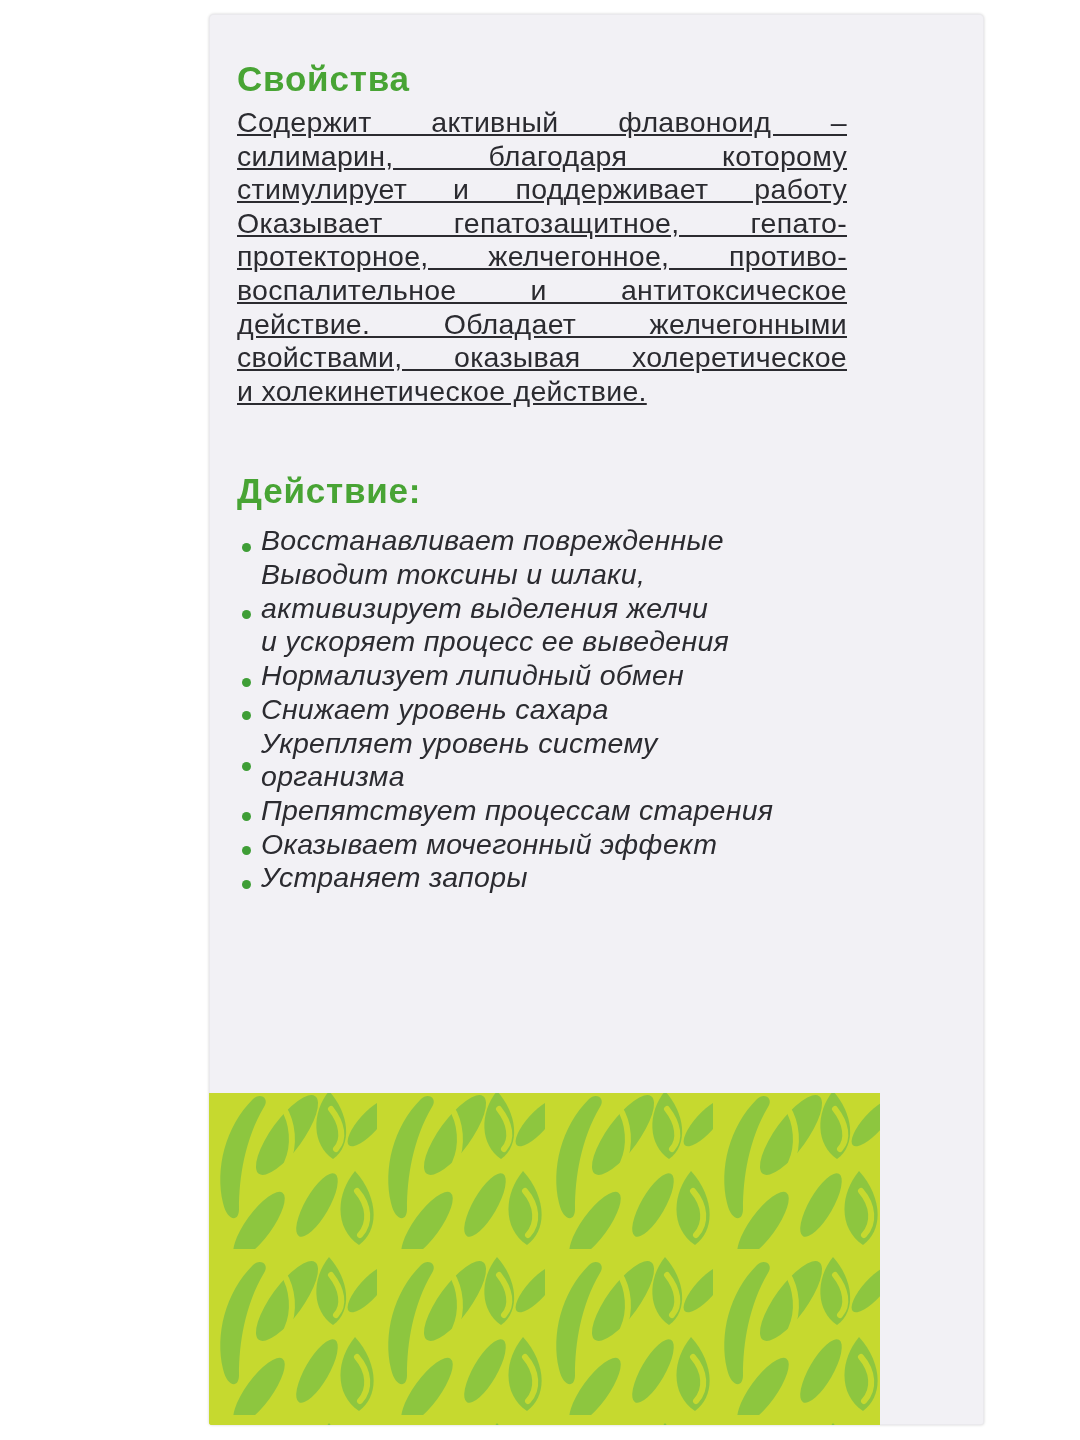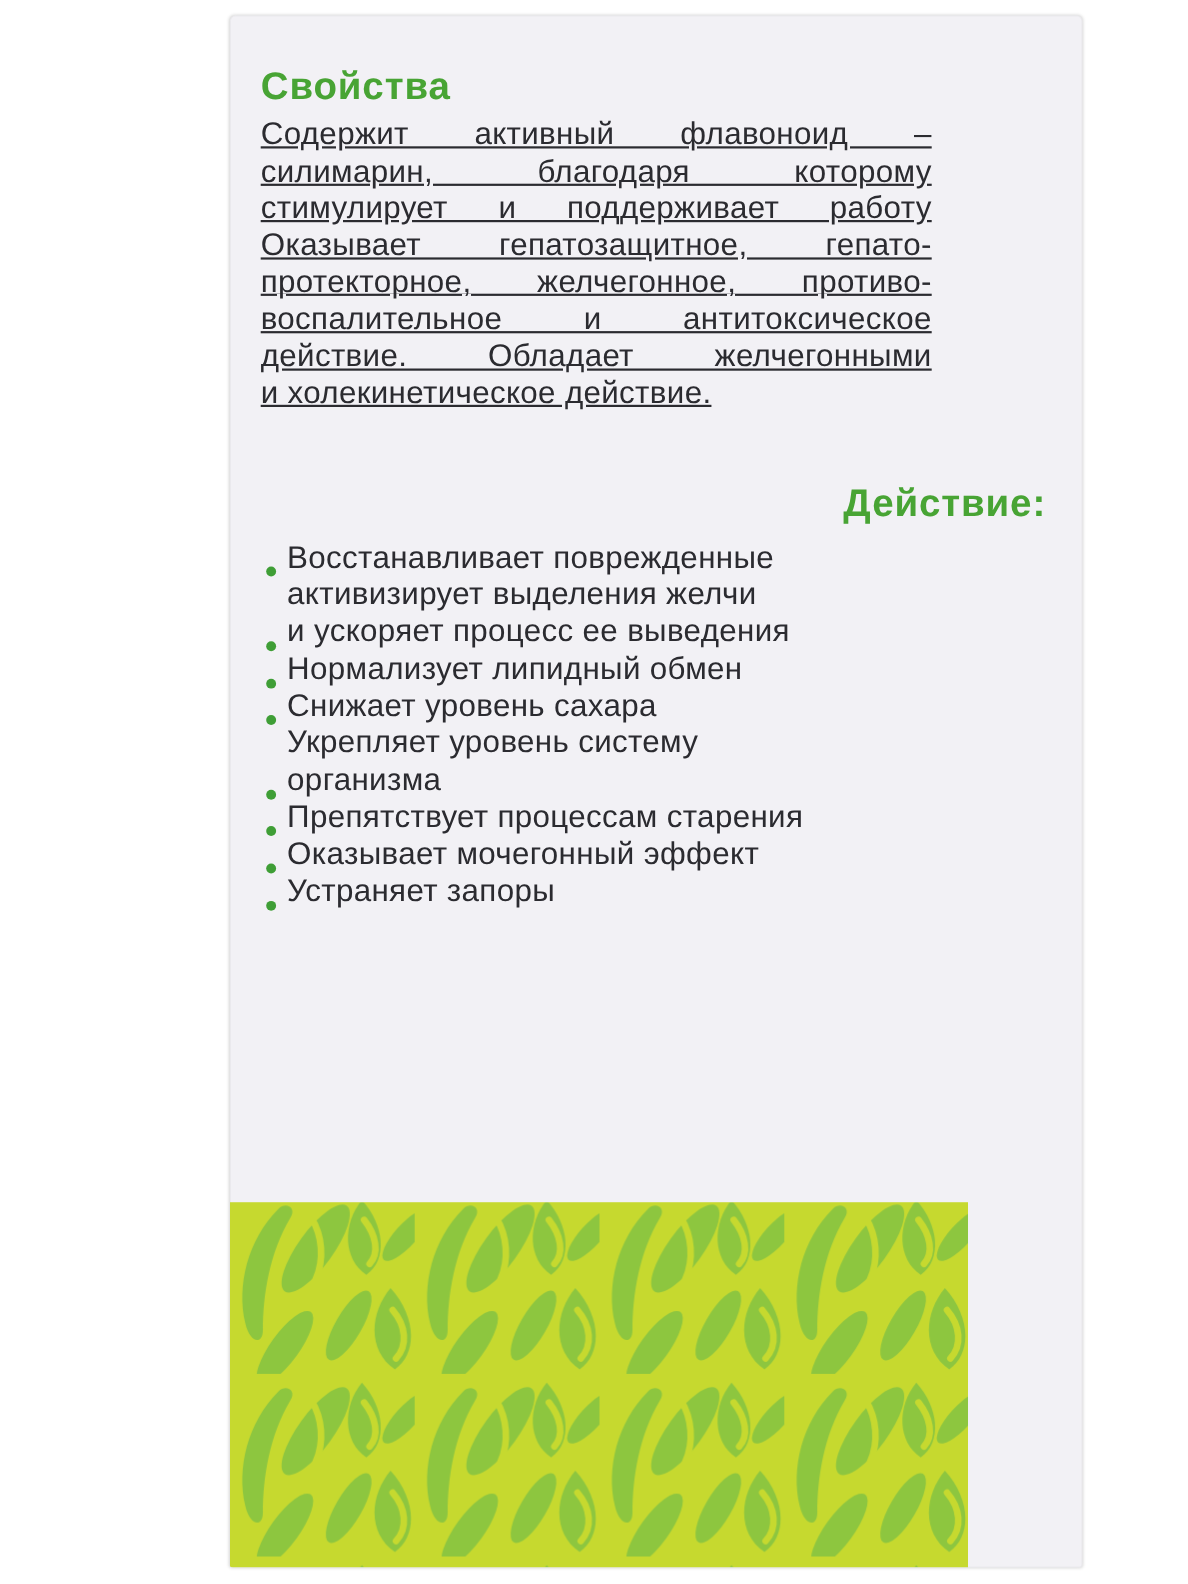--- a/index.html
+++ b/index.html
@@ -34,21 +34,21 @@
     left:28px; right:33px; top:0;
   }
   .h-green{
     color:var(--accent-green);
     font-size:35px;
     font-weight:700;
     line-height:42px;
     letter-spacing:0.8px;
   }
   .h-properties{margin-top:44px;}
-  .h-actions{margin-top:62px;text-align:right;}
+  .h-actions{margin-top:62px;}
   .para{
     margin-top:6px;
     width:610px;
     text-decoration:underline;
   }
   .para .jline{
     font-size:28.5px;
     line-height:33.6px;
     letter-spacing:0.3px;
     text-align:justify;
@@ -56,21 +56,22 @@
     white-space:nowrap;
   }
   .para .jline.last{
     text-align-last:left;
   }
   .list{
     margin-top:12px;
   }
   .li{
     display:flex;
-    align-items:flex-end;
+    align-items:center;
+    font-style:italic;
   }
   .dot-col{
     width:24px;
     flex:0 0 24px;
     position:relative;
   }
   .dot{
     display:block;
     width:9px;height:9px;
     border-radius:50%;
@@ -100,20 +101,21 @@
     <div class="h-green h-properties">Свойства</div>
 
     <div class="para">
       <div class="jline">Содержит активный флавоноид –</div>
       <div class="jline">силимарин, благодаря которому</div>
       <div class="jline">стимулирует и поддерживает работу</div>
       <div class="jline">Оказывает гепатозащитное, гепато-</div>
       <div class="jline">протекторное, желчегонное, противо-</div>
       <div class="jline">воспалительное и антитоксическое</div>
       <div class="jline">действие. Обладает желчегонными</div>
+      <div class="jline">свойствами, оказывая холеретическое</div>
       <div class="jline last">и холекинетическое действие.</div>
     </div>
 
     <div class="h-green h-actions">Действие:</div>
 
     <div class="list">
 
       <div class="li">
         <span class="dot-col">
             <span class="dot"></span>
@@ -121,20 +123,21 @@
         <div class="li-lines">
           <div>Восстанавливает поврежденные</div>
         </div>
       </div>
 
       <div class="li">
         <span class="dot-col">
             <span class="dot"></span>
           </span>
         <div class="li-lines">
+          <div>Выводит токсины и шлаки,</div>
           <div>активизирует выделения желчи</div>
           <div>и ускоряет процесс ее выведения</div>
         </div>
       </div>
 
       <div class="li">
         <span class="dot-col">
             <span class="dot"></span>
           </span>
         <div class="li-lines">

